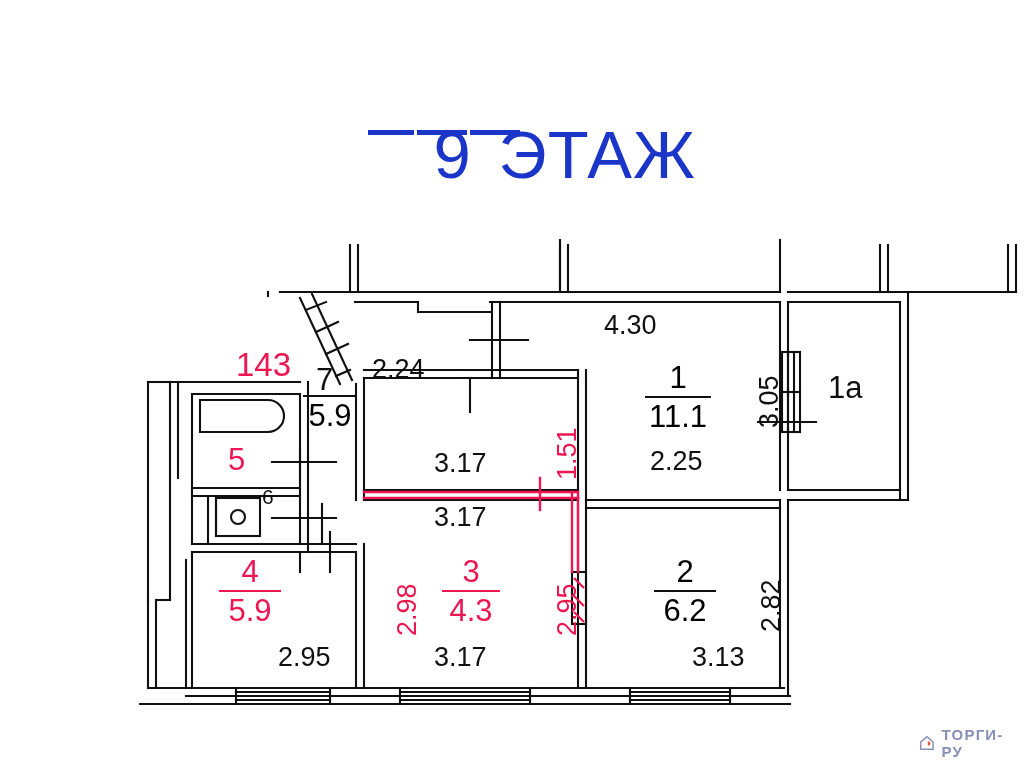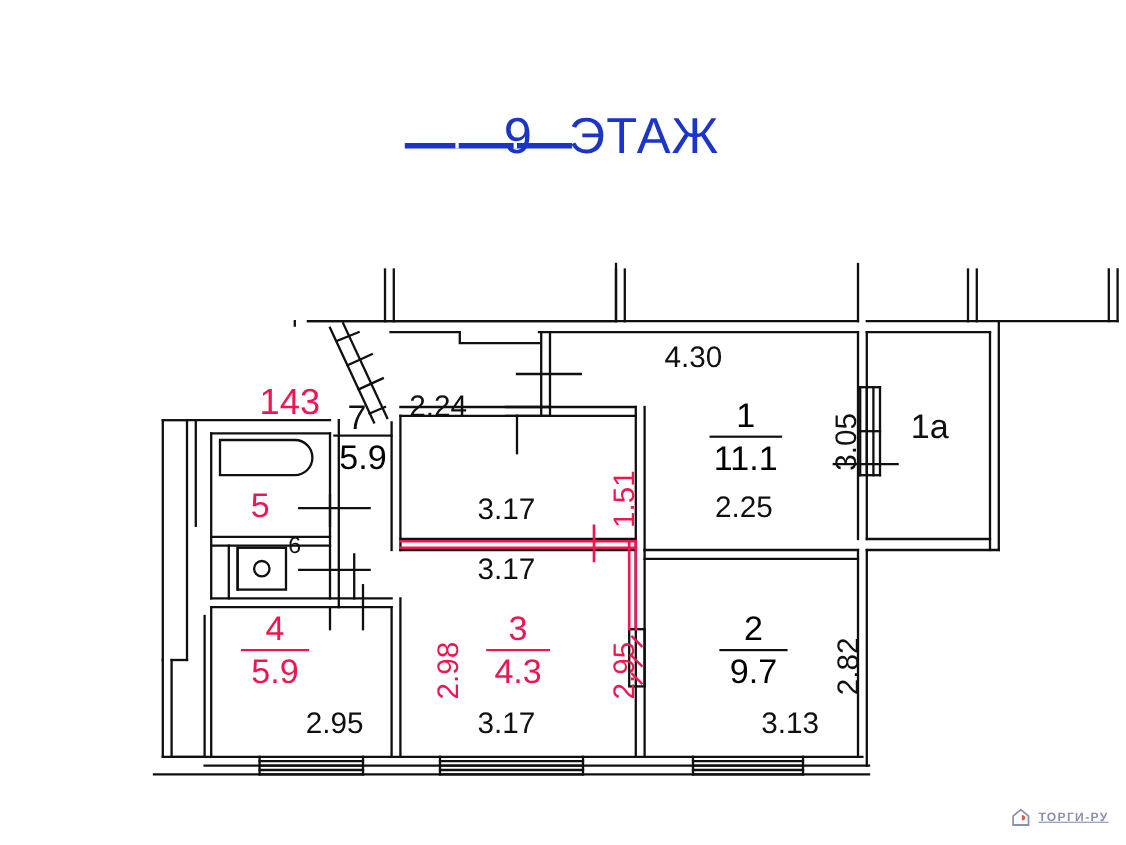--- a/index.html
+++ b/index.html
@@ -10,21 +10,21 @@
     overflow:hidden;
     position:relative;
   }
   #root{position:absolute;inset:0;}
 
   
   .title{
     position:absolute;
     top:54px;left:0;width:1024px;
     text-align:center;
-    font-size:46px;
+    font-size:67px;
     font-weight:400;
     letter-spacing:1px;
     color:#1a35c8;
     white-space:pre;
     line-height:1;
   }
   .title .num{
     display:inline-block;
     min-width:92px;
     text-align:center;
@@ -82,26 +82,25 @@
   .frac.red .top,.frac.red .bot{color:#ed1651;}
 
   
   .watermark{
     position:absolute;
     left:918px;top:730px;
     width:98px;height:26px;
     display:flex;align-items:center;gap:4px;
   }
   .wm-text{
-    font-size:11px;
+    font-size:15px;
     letter-spacing:1.2px;
     color:#8a8fb5;
     font-weight:700;
     font-family:"Liberation Sans", sans-serif;
-    text-decoration:underline;
   }
 </style>
 </head>
 <body>
 
 <div id="root">
 
   <div class="title">
     <span class="num">9</span><span>ЭТАЖ</span>
   </div>
@@ -299,21 +298,21 @@
     <span class="bot">11.1</span>
   </div>
   <div class="lbl dim" style="left:650px;top:448px;">2.25</div>
   <div class="lbl dim vert" style="left:756px;top:428px;">3.05</div>
 
   <div class="lbl roomnum" style="left:828px;top:372px;">1a</div>
 
   <div class="frac" style="left:650px;top:556px;width:70px;">
     <span class="top">2</span>
     <span class="bar" style="width:62px;"></span>
-    <span class="bot">9.7</span>
+    <span class="bot">6.2</span>
   </div>
   <div class="lbl dim" style="left:648px;top:644px;margin-left:44px;">3.13</div>
   <div class="lbl dim vert" style="left:758px;top:632px;">2.82</div>
 
   <div class="watermark">
     <svg width="22" height="20" viewBox="0 0 22 20">
       <path d="M3,9 L10,3 L17,9 L17,17 L3,17 Z" fill="none" stroke="#8a8fb5" stroke-width="1.6"></path>
       <path d="M11,8 C15,8 15,13 11,13 L11,8 Z" fill="#e4573f"></path>
     </svg>
     <span class="wm-text">ТОРГИ-РУ</span>

